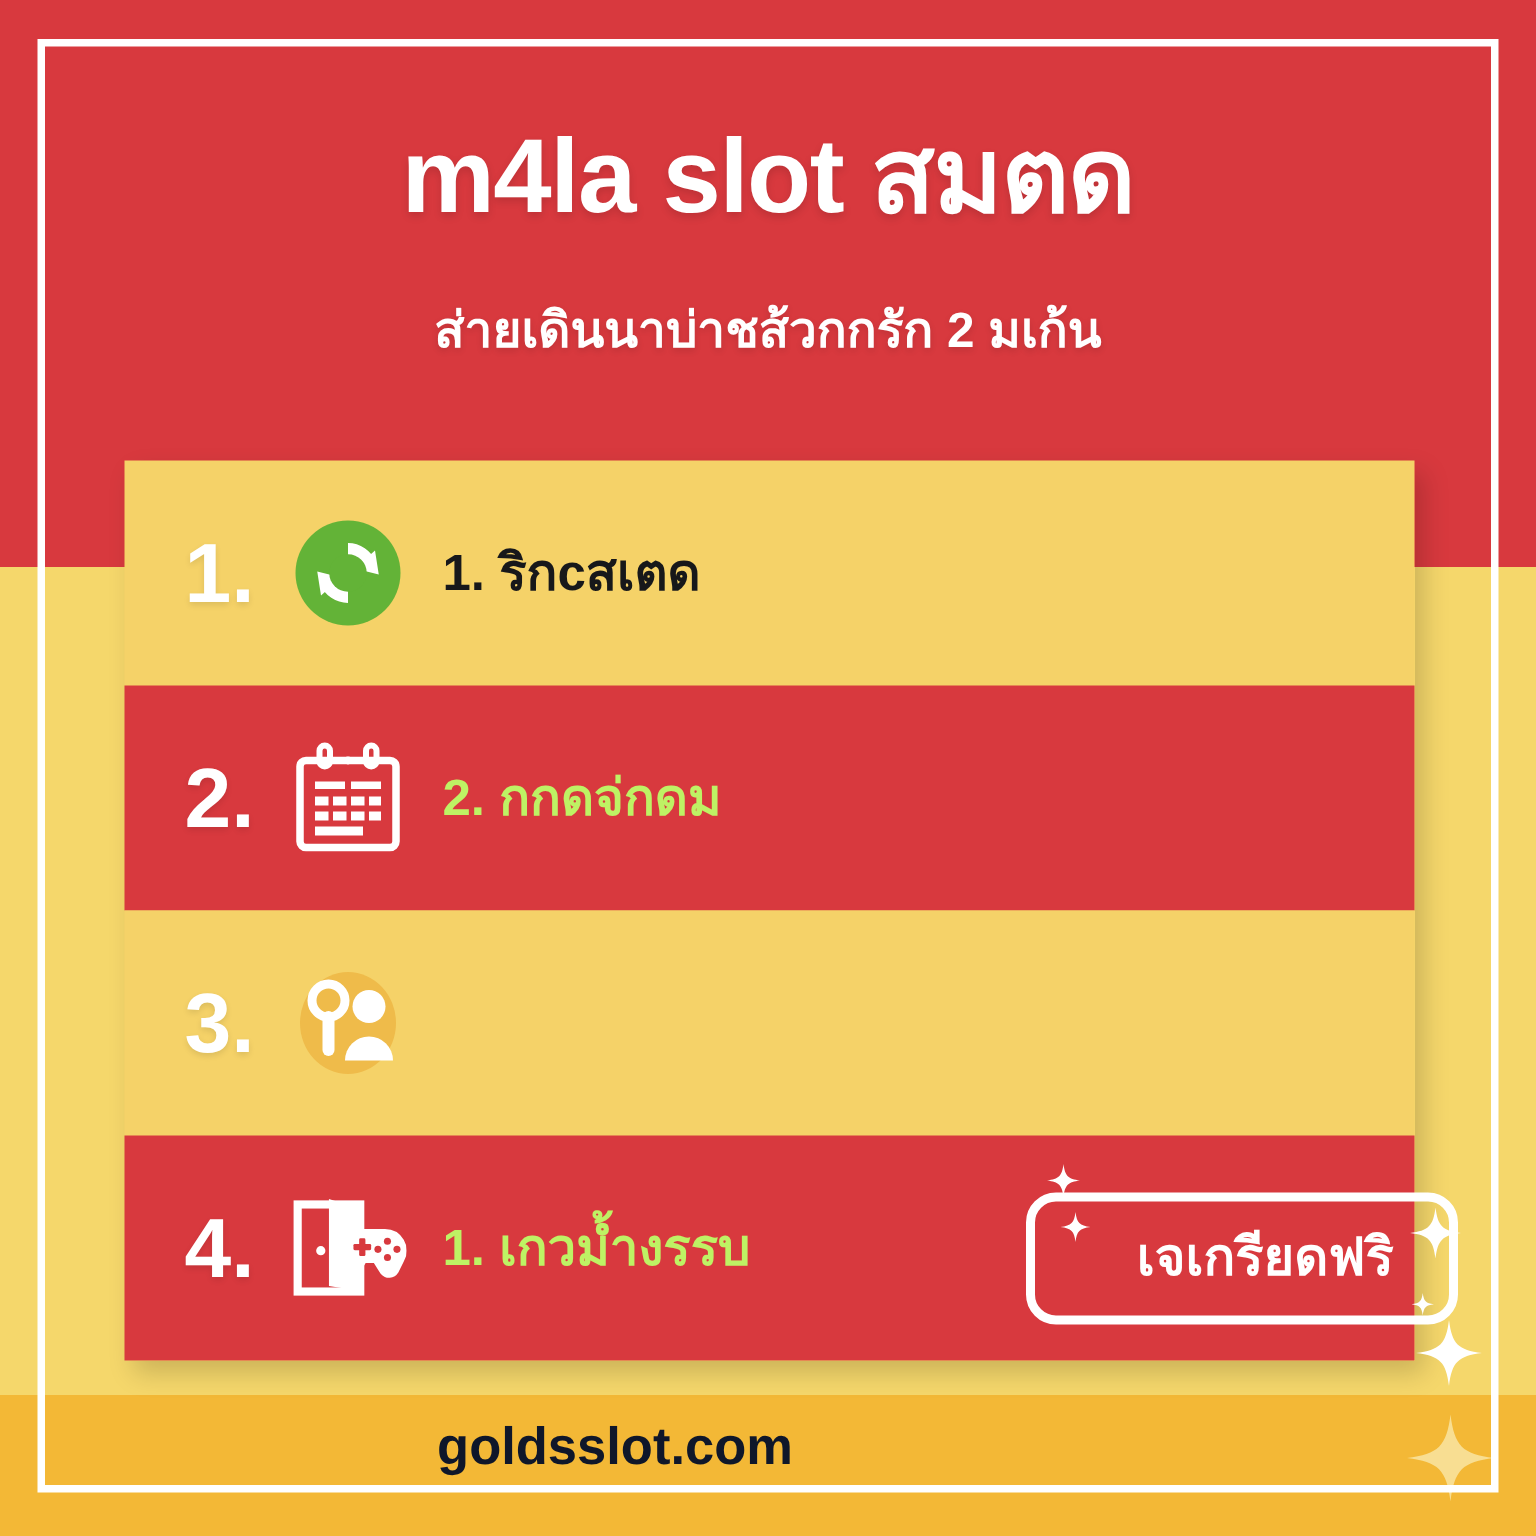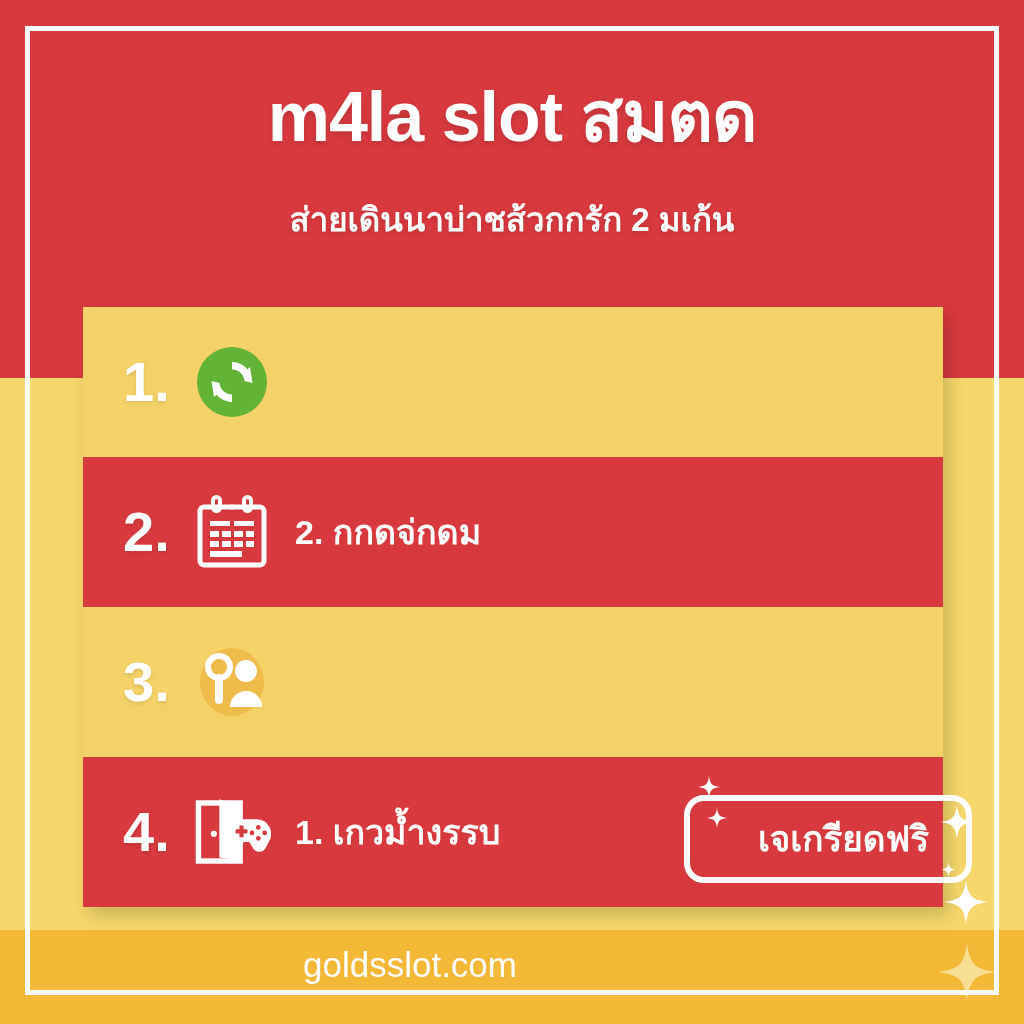--- a/index.html
+++ b/index.html
@@ -96,21 +96,21 @@
     margin-right:24px;
   }
   .row-icon svg { display:block; }
   .row-label {
     font-size:34px;
     font-weight:bold;
     line-height:1.25;
     white-space:nowrap;
   }
   .row.light .row-label { color:#17181A; }
-  .row.dark  .row-label { color:#ffffff; }
+  .row.dark  .row-label { color:#bef264; }
 
   
   .badge {
     position:absolute;
     left:684px; top:795px;
     width:288px; height:88px;
     border:6px solid #FFFFFF;
     border-radius:20px;
     display:flex; align-items:center; justify-content:center;
     z-index:30;
@@ -123,23 +123,23 @@
     line-height:1;
     letter-spacing:0px;
     padding-bottom:2px;
   }
   .spark { position:absolute; z-index:31; pointer-events:none; }
 
   
   .footer-text {
     position:absolute; left:0; top:945px; width:820px;
     text-align:center;
-    color:#ffffff;
+    color:#0f172a;
     font-size:35px;
-    font-weight:normal;
+    font-weight:bold;
     z-index:20;
   }
   .footer-spark { position:absolute; left:938px; top:943px; z-index:20; }
 </style>
 </head>
 <body>
 
 <div id="poster">
 
   <div class="bg-top"></div>
@@ -156,20 +156,21 @@
       <div class="row-icon">
         <svg width="74" height="74" viewBox="0 0 74 74">
           <circle cx="37" cy="37" r="35" fill="#63B337"></circle>
           <path d="M37 17 A20 20 0 0 1 55.5 29.5 L48.5 32.5 A12.5 12.5 0 0 0 37 25 Z" fill="#FFFFFF"></path>
           <path d="M55 22 L57.5 38 L41.5 34 Z" fill="#FFFFFF"></path>
           <path d="M37 57 A20 20 0 0 1 18.5 44.5 L25.5 41.5 A12.5 12.5 0 0 0 37 49 Z" fill="#FFFFFF"></path>
           <path d="M19 52 L16.5 36 L32.5 40 Z" fill="#FFFFFF"></path>
           <circle cx="37" cy="37" r="12.5" fill="#63B337"></circle>
         </svg>
       </div>
+      <div class="row-label">1. ริกcสเตด</div>
     </div>
 
     <div class="row dark">
       <div class="row-num">2.</div>
       <div class="row-icon">
         <svg width="72" height="76" viewBox="0 0 72 76">
           <rect x="4" y="13" width="64" height="58" rx="4" fill="none" stroke="#FFFFFF" stroke-width="5"></rect>
           <rect x="17" y="3" width="7" height="14" rx="3.5" fill="none" stroke="#FFFFFF" stroke-width="4"></rect>
           <rect x="48" y="3" width="7" height="14" rx="3.5" fill="none" stroke="#FFFFFF" stroke-width="4"></rect>
           <circle cx="36" cy="13" r="2.6" fill="#FFFFFF"></circle>

